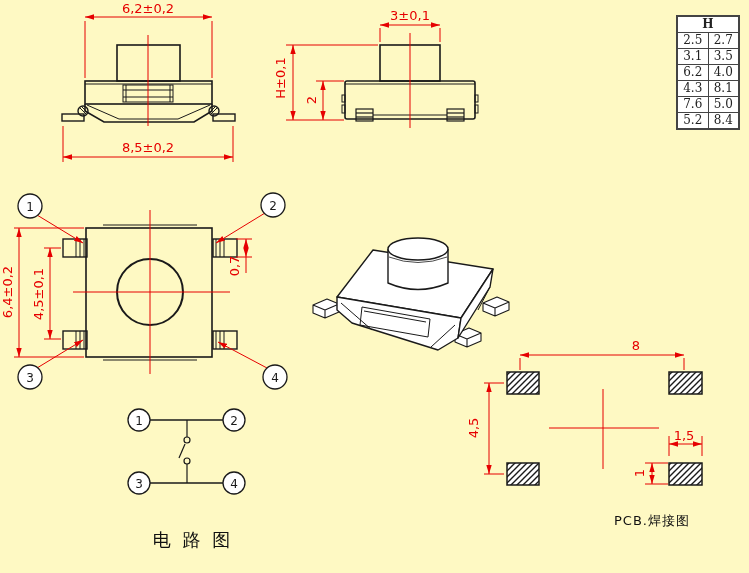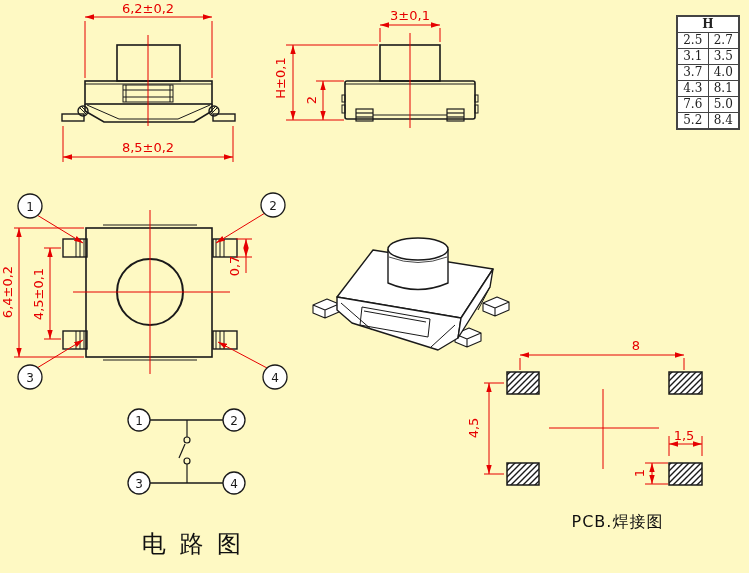--- a/index.html
+++ b/index.html
@@ -5,24 +5,24 @@
   html,body{margin:0;padding:0;background:#fff;}
   .canvas{position:relative;width:749px;height:573px;background:#fef9c3;overflow:hidden;
           font-family:"DejaVu Sans",sans-serif;}
   svg{position:absolute;left:0;top:0;}
   .dimtext{font-family:"DejaVu Sans",sans-serif;font-size:13px;fill:#e60000;}
   .pintext{font-family:"DejaVu Sans",sans-serif;font-size:12px;fill:#1a1a1a;}
   .h-table{position:absolute;left:676px;top:15px;width:64px;border-collapse:collapse;
            font-family:"DejaVu Serif",serif;font-size:12px;color:#222;background:#fff;}
   .h-table th,.h-table td{border:1.2px solid #444;text-align:center;padding:0;height:15px;line-height:15px;}
   .h-table{border:2px solid #444;}
-  .caption{position:absolute;color:#111;font-size:24px;letter-spacing:3px;
+  .caption{position:absolute;color:#111;font-size:18px;letter-spacing:3px;
            font-family:"DejaVu Sans",sans-serif;white-space:nowrap;}
   .caption-circuit{left:118px;top:528px;width:150px;text-align:center;}
-  .caption-pcb{left:545px;top:512px;width:145px;text-align:center;font-size:16px;letter-spacing:1px;}
+  .caption-pcb{left:545px;top:512px;width:145px;text-align:right;font-size:13px;letter-spacing:1px;}
 </style>
 </head>
 <body>
 
 <div class="canvas">
 
 <svg width="749" height="573" viewBox="0 0 749 573">
   <defs>
     <marker id="ar" markerWidth="10" markerHeight="8" refX="9" refY="4" orient="auto-start-reverse" markerUnits="userSpaceOnUse">
       <path d="M9,4 L0,1.3 L0,6.7 Z" fill="#e60000"></path>
@@ -241,21 +241,21 @@
   <tbody>
     <tr>
       <td>2.5</td>
       <td>2.7</td>
         </tr>
     <tr>
       <td>3.1</td>
       <td>3.5</td>
         </tr>
     <tr>
-      <td>3.7</td>
+      <td>6.2</td>
       <td>4.0</td>
         </tr>
     <tr>
       <td>4.3</td>
       <td>8.1</td>
         </tr>
     <tr>
       <td>7.6</td>
       <td>5.0</td>
         </tr>

